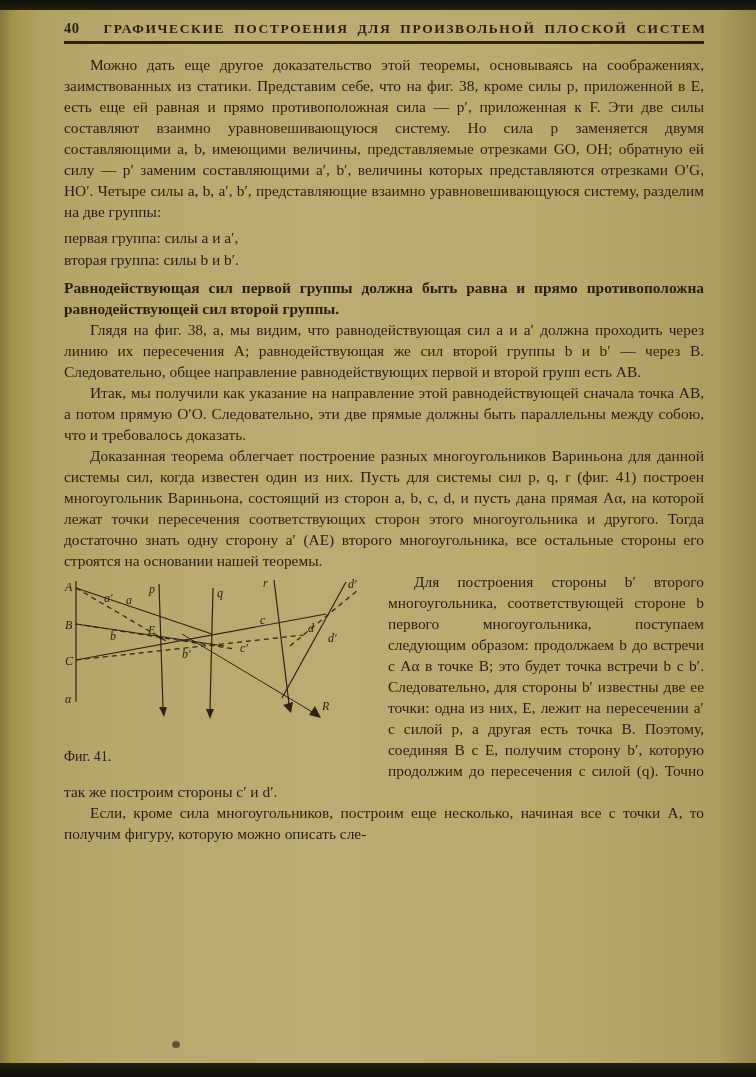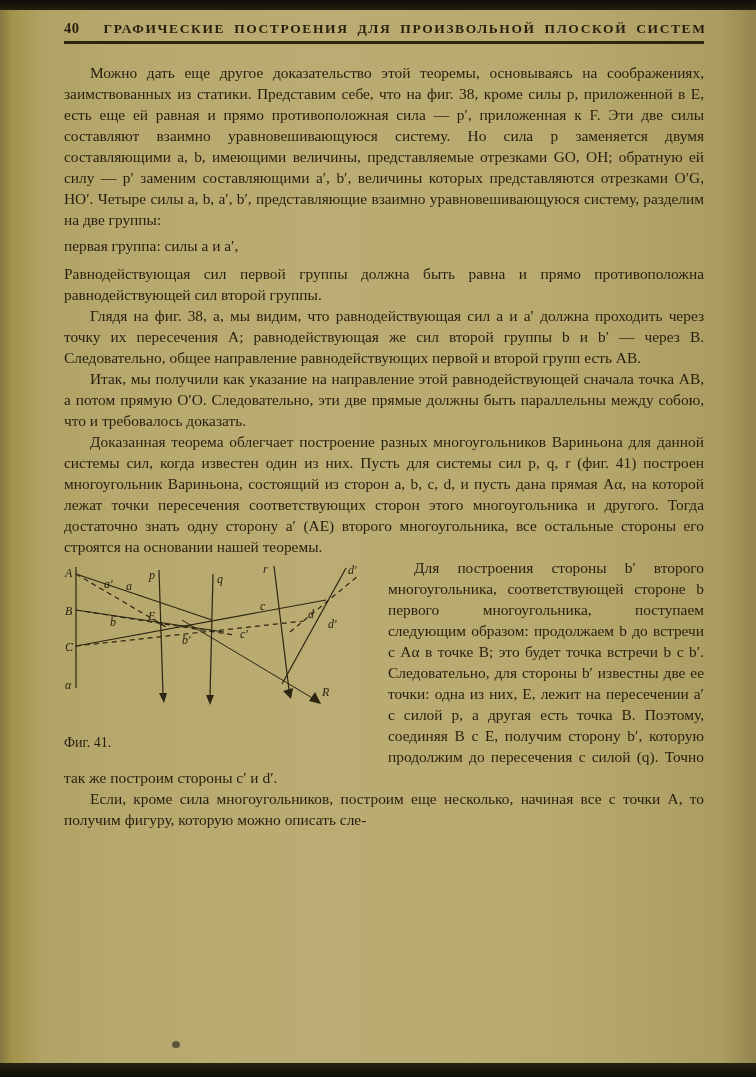--- a/index.html
+++ b/index.html
@@ -27,26 +27,26 @@
     display: flex; align-items: baseline;
     font-weight: bold; font-size: 13.5px;
     letter-spacing: 1.6px; word-spacing: 4px;
     white-space: nowrap;
     text-align: center;
   }
   .pagenum { margin-right: 24px; letter-spacing: 0.5px; font-size: 14.5px; }
   .running-title { flex: 1; overflow: hidden; }
   .rule { border-bottom: 3px solid #2b2510; margin-top: 4px; }
   .body-text {
-    margin-top: 18px;
+    margin-top: 10px;
     font-size: 15.4px; line-height: 21px;
     text-align: justify;
   }
   .body-text p { margin: 0; text-indent: 26px; }
-  .body-text p.flush { text-indent: 0; }
+  .body-text p.flush { text-indent: 0; font-weight: bold; }
   .groups { text-align: left; margin: 5px 0 6px 0; }
   .groups div { line-height: 22px; }
   figure { float: left; width: 308px; margin: 5px 16px 2px 0; padding: 0; }
   figcaption { text-align: left; font-size: 14px; margin-top: 3px; }
   svg .ln { stroke: #2b2512; stroke-width: 1.2; fill: none; }
   svg .dash { stroke-dasharray: 5 4; }
   svg .thin { stroke-width: 1; }
   svg text {
     font-size: 12px; font-style: italic;
     font-family: "Liberation Serif", serif; fill: #261f0e;
@@ -70,24 +70,25 @@
     <span class="running-title">ГРАФИЧЕСКИЕ ПОСТРОЕНИЯ ДЛЯ ПРОИЗВОЛЬНОЙ ПЛОСКОЙ СИСТЕМЫ СИЛ</span>
   </div>
   <div class="rule"></div>
 
   <div class="body-text">
 
     <p>Можно дать еще другое доказательство этой теоремы, основываясь на соображениях, заимствованных из статики. Представим себе, что на фиг. 38, кроме силы p, приложенной в E, есть еще ей равная и прямо противоположная сила — p′, приложенная к F. Эти две силы составляют взаимно уравновешивающуюся систему. Но сила p заменяется двумя составляющими a, b, имеющими величины, представляемые отрезками GO, OH; обратную ей силу — p′ заменим составляющими a′, b′, величины которых представляются отрезками O′G, HO′. Четыре силы a, b, a′, b′, представляющие взаимно уравновешивающуюся систему, разделим на две группы:</p>
 
     <div class="groups">
       <div>первая группа: силы a и a′,</div>
+      <div>вторая группа: силы b и b′.</div>
     </div>
 
     <p class="flush">Равнодействующая сил первой группы должна быть равна и прямо противоположна равнодействующей сил второй группы.</p>
-    <p>Глядя на фиг. 38, a, мы видим, что равнодействующая сил a и a′ должна проходить через точку их пересечения A; равнодействующая же сил второй группы b и b′ — через B. Следовательно, общее направление равнодействующих первой и второй групп есть AB.</p>
+    <p>Глядя на фиг. 38, a, мы видим, что равнодействующая сил a и a′ должна проходить через линию их пересечения A; равнодействующая же сил второй группы b и b′ — через B. Следовательно, общее направление равнодействующих первой и второй групп есть AB.</p>
     <p>Итак, мы получили как указание на направление этой равнодействующей сначала точка AB, а потом прямую O′O. Следовательно, эти две прямые должны быть параллельны между собою, что и требовалось доказать.</p>
     <p>Доказанная теорема облегчает построение разных многоугольников Вариньона для данной системы сил, когда известен один из них. Пусть для системы сил p, q, r (фиг. 41) построен многоугольник Вариньона, состоящий из сторон a, b, c, d, и пусть дана прямая Aα, на которой лежат точки пересечения соответствующих сторон этого многоугольника и другого. Тогда достаточно знать одну сторону a′ (AE) второго многоугольника, все остальные стороны его строятся на основании нашей теоремы.</p>
 
     <figure>
       <svg width="300" height="162" viewBox="0 0 300 162">
 
         <line class="ln" x1="12" y1="5" x2="12" y2="126"></line>
         <text x="1" y="15">A</text>
         <text x="1" y="53">B</text>
         <text x="1" y="89">C</text>

